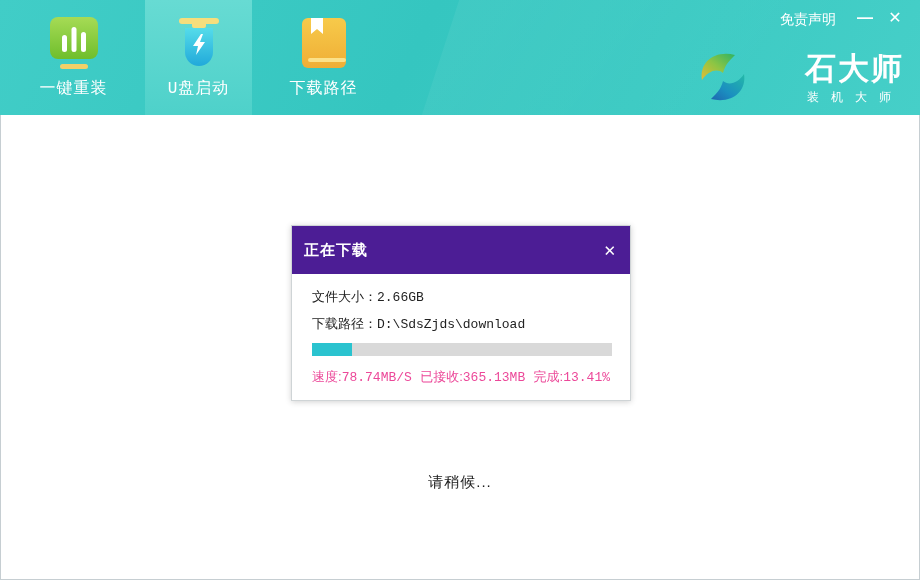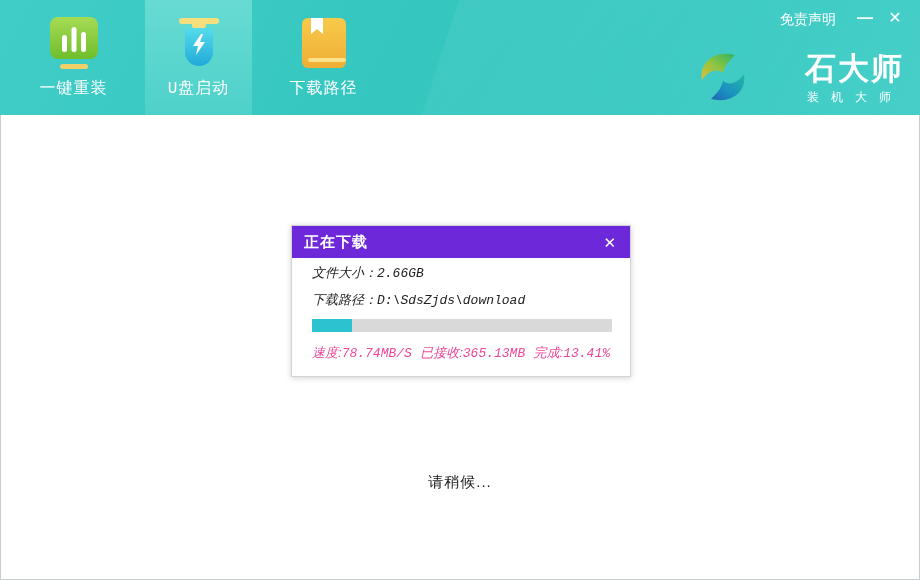--- a/index.html
+++ b/index.html
@@ -48,26 +48,26 @@
     position:absolute; top:115px; left:0; width:920px; height:465px;
     background:#ffffff; border-left:1px solid #c6ced2; border-right:1px solid #c6ced2; border-bottom:1px solid #c6ced2;
   }
 
   
   .dialog {
     position:absolute; left:290px; top:110px; width:340px;
     background:#ffffff; border:1px solid #cfd4d6; box-shadow:0 1px 6px rgba(0,0,0,0.18);
   }
   .dialog-titlebar {
-    height:32px; background:#6d28d9; color:#ffffff;
+    height:48px; background:#4c1d95; color:#ffffff;
     display:flex; align-items:center; padding:0 10px 0 12px;
   }
   .dialog-title { font-size:15px; font-weight:bold; flex:1; letter-spacing:1px; }
   .dialog-close { font-size:15px; font-weight:bold; cursor:pointer; line-height:1; padding:2px 4px; }
-  .dialog-body { padding:6px 20px 14px 20px;font-style:italic; }
+  .dialog-body { padding:14px 20px 14px 20px; }
   .dlg-row { font-size:13px; color:#222; margin-bottom:9px; white-space:nowrap; }
   .dlg-row .val { font-family:"Liberation Mono","DejaVu Sans Mono",monospace; }
   .progress-track { width:300px; height:13px; background:#d9d9d9; margin:10px 0 12px 0; }
   .progress-fill  { height:13px; background:#2ac3cf; width:0%; }
   .stats-row { display:flex; justify-content:space-between; font-size:13px; color:#ec4899; white-space:nowrap; }
   .stats-row .val { font-family:"Liberation Mono","DejaVu Sans Mono",monospace; }
 
   .wait-text {
     position:absolute; left:0; top:358px; width:100%;
     text-align:center; font-size:15px; color:#1a1a1a; letter-spacing:1px;

